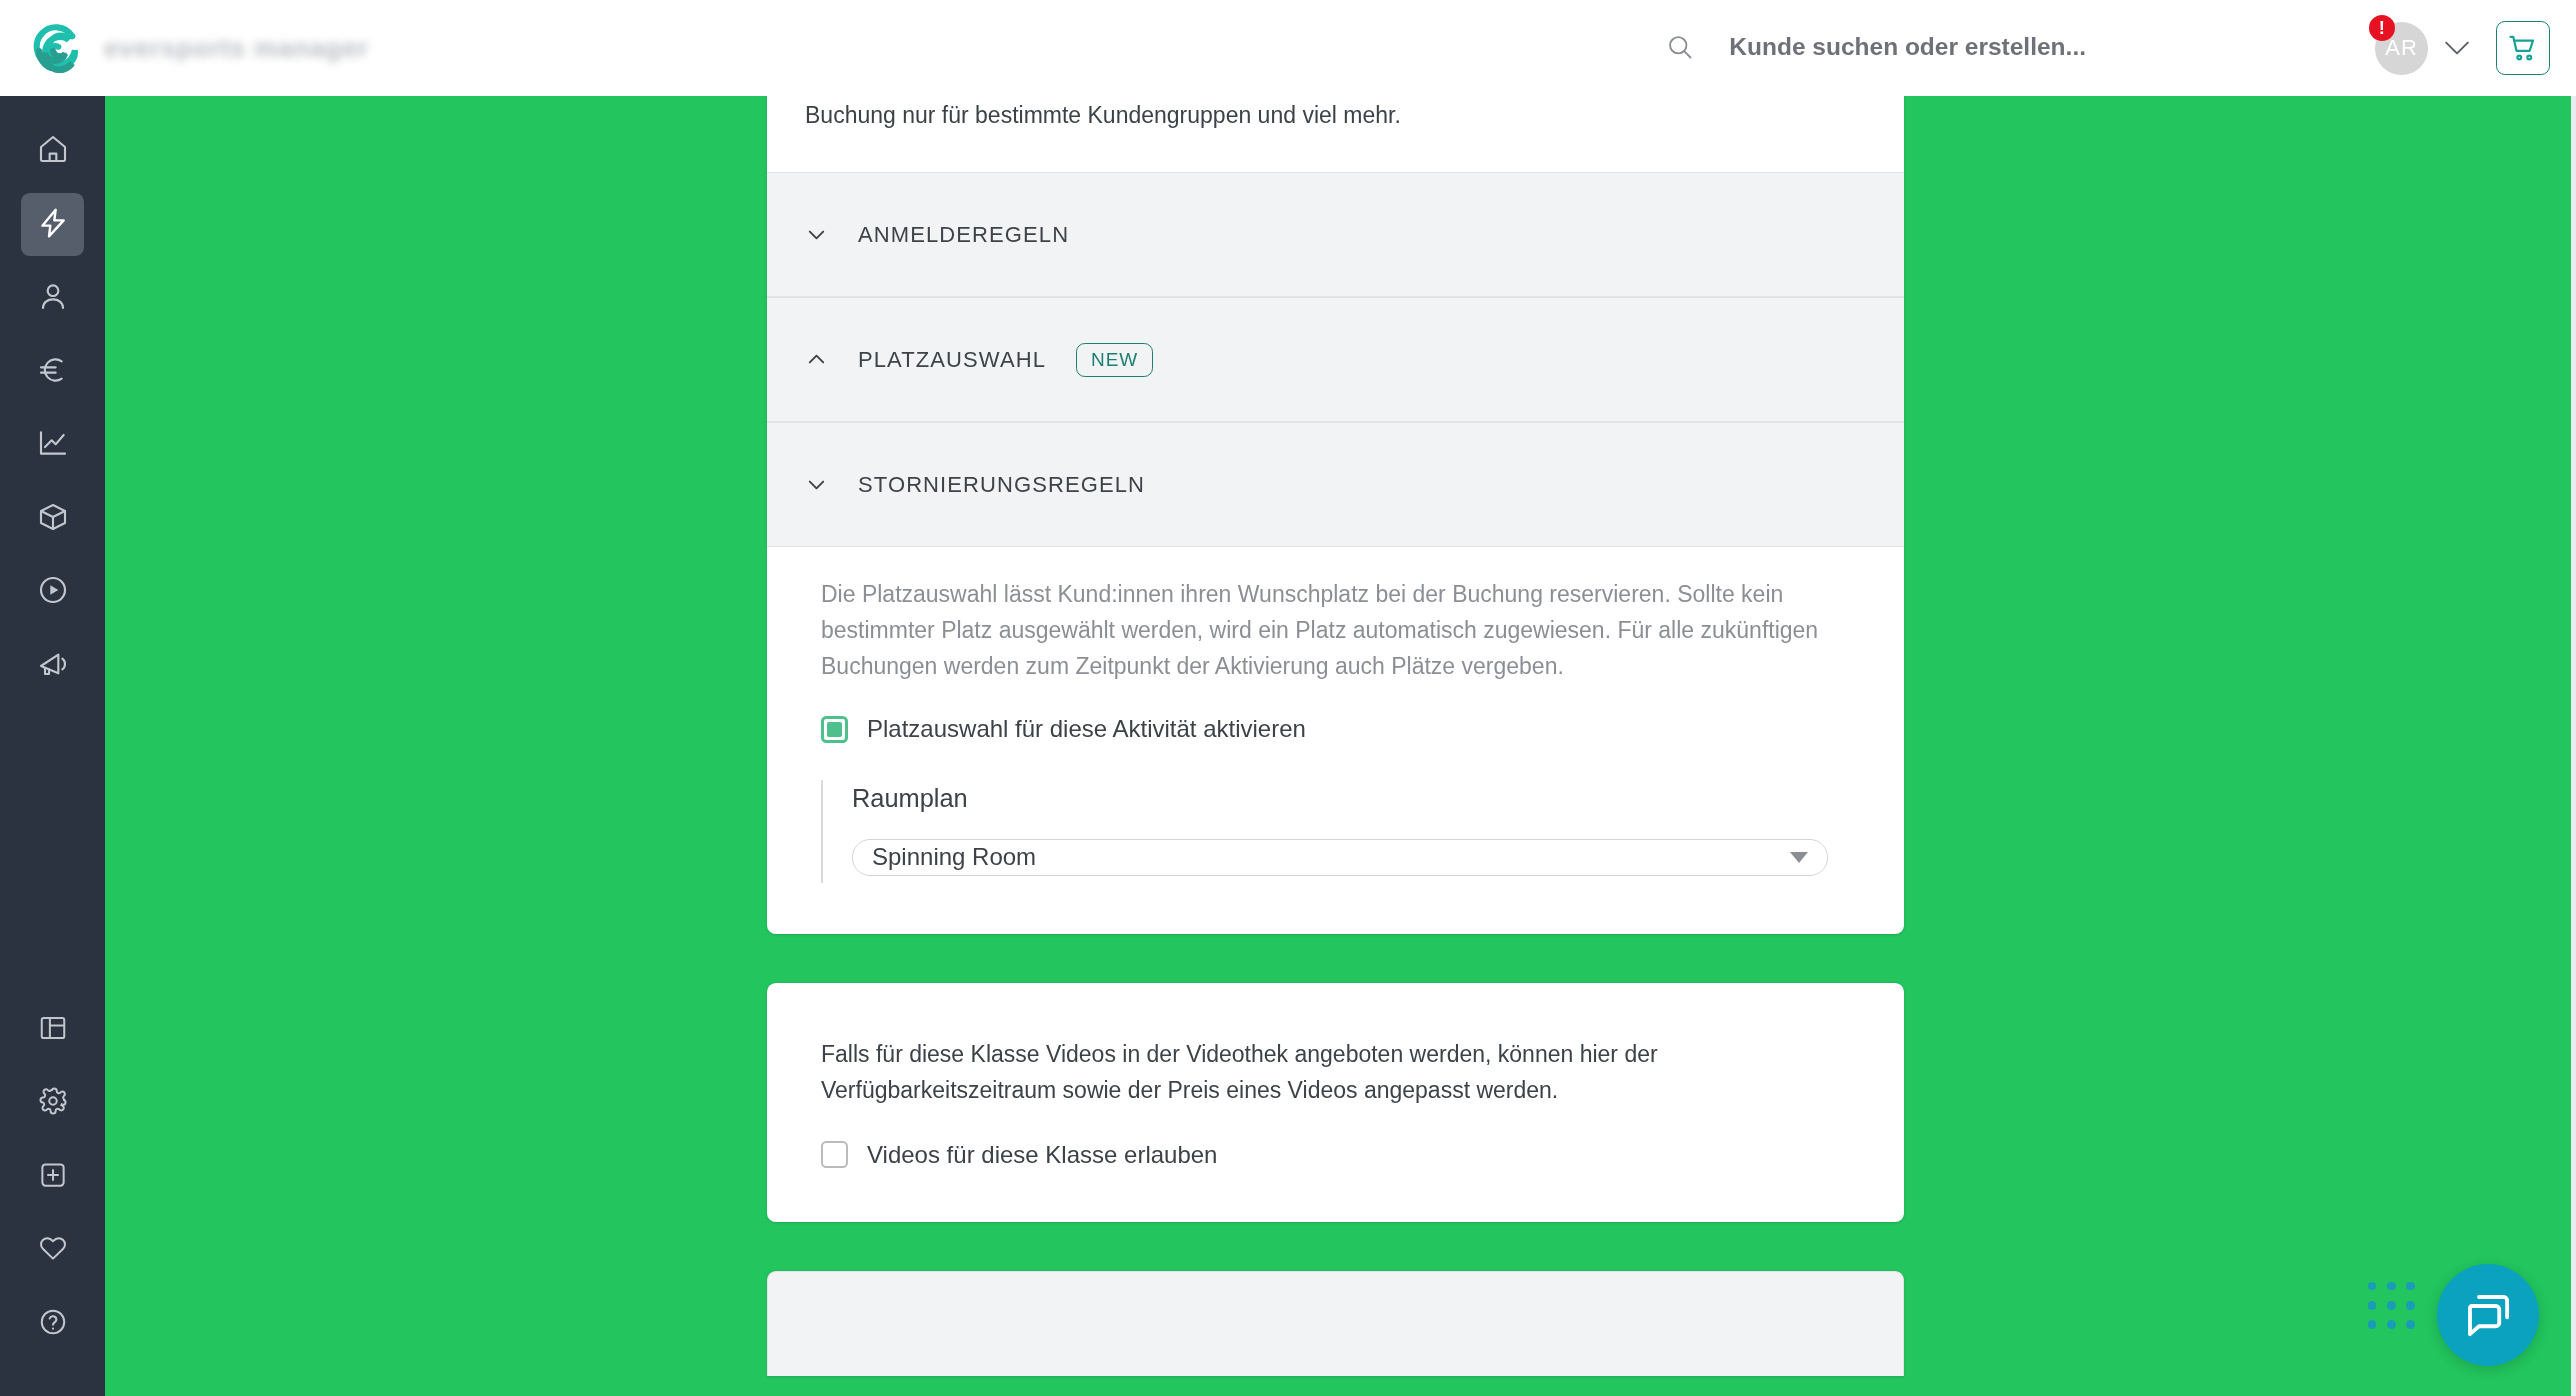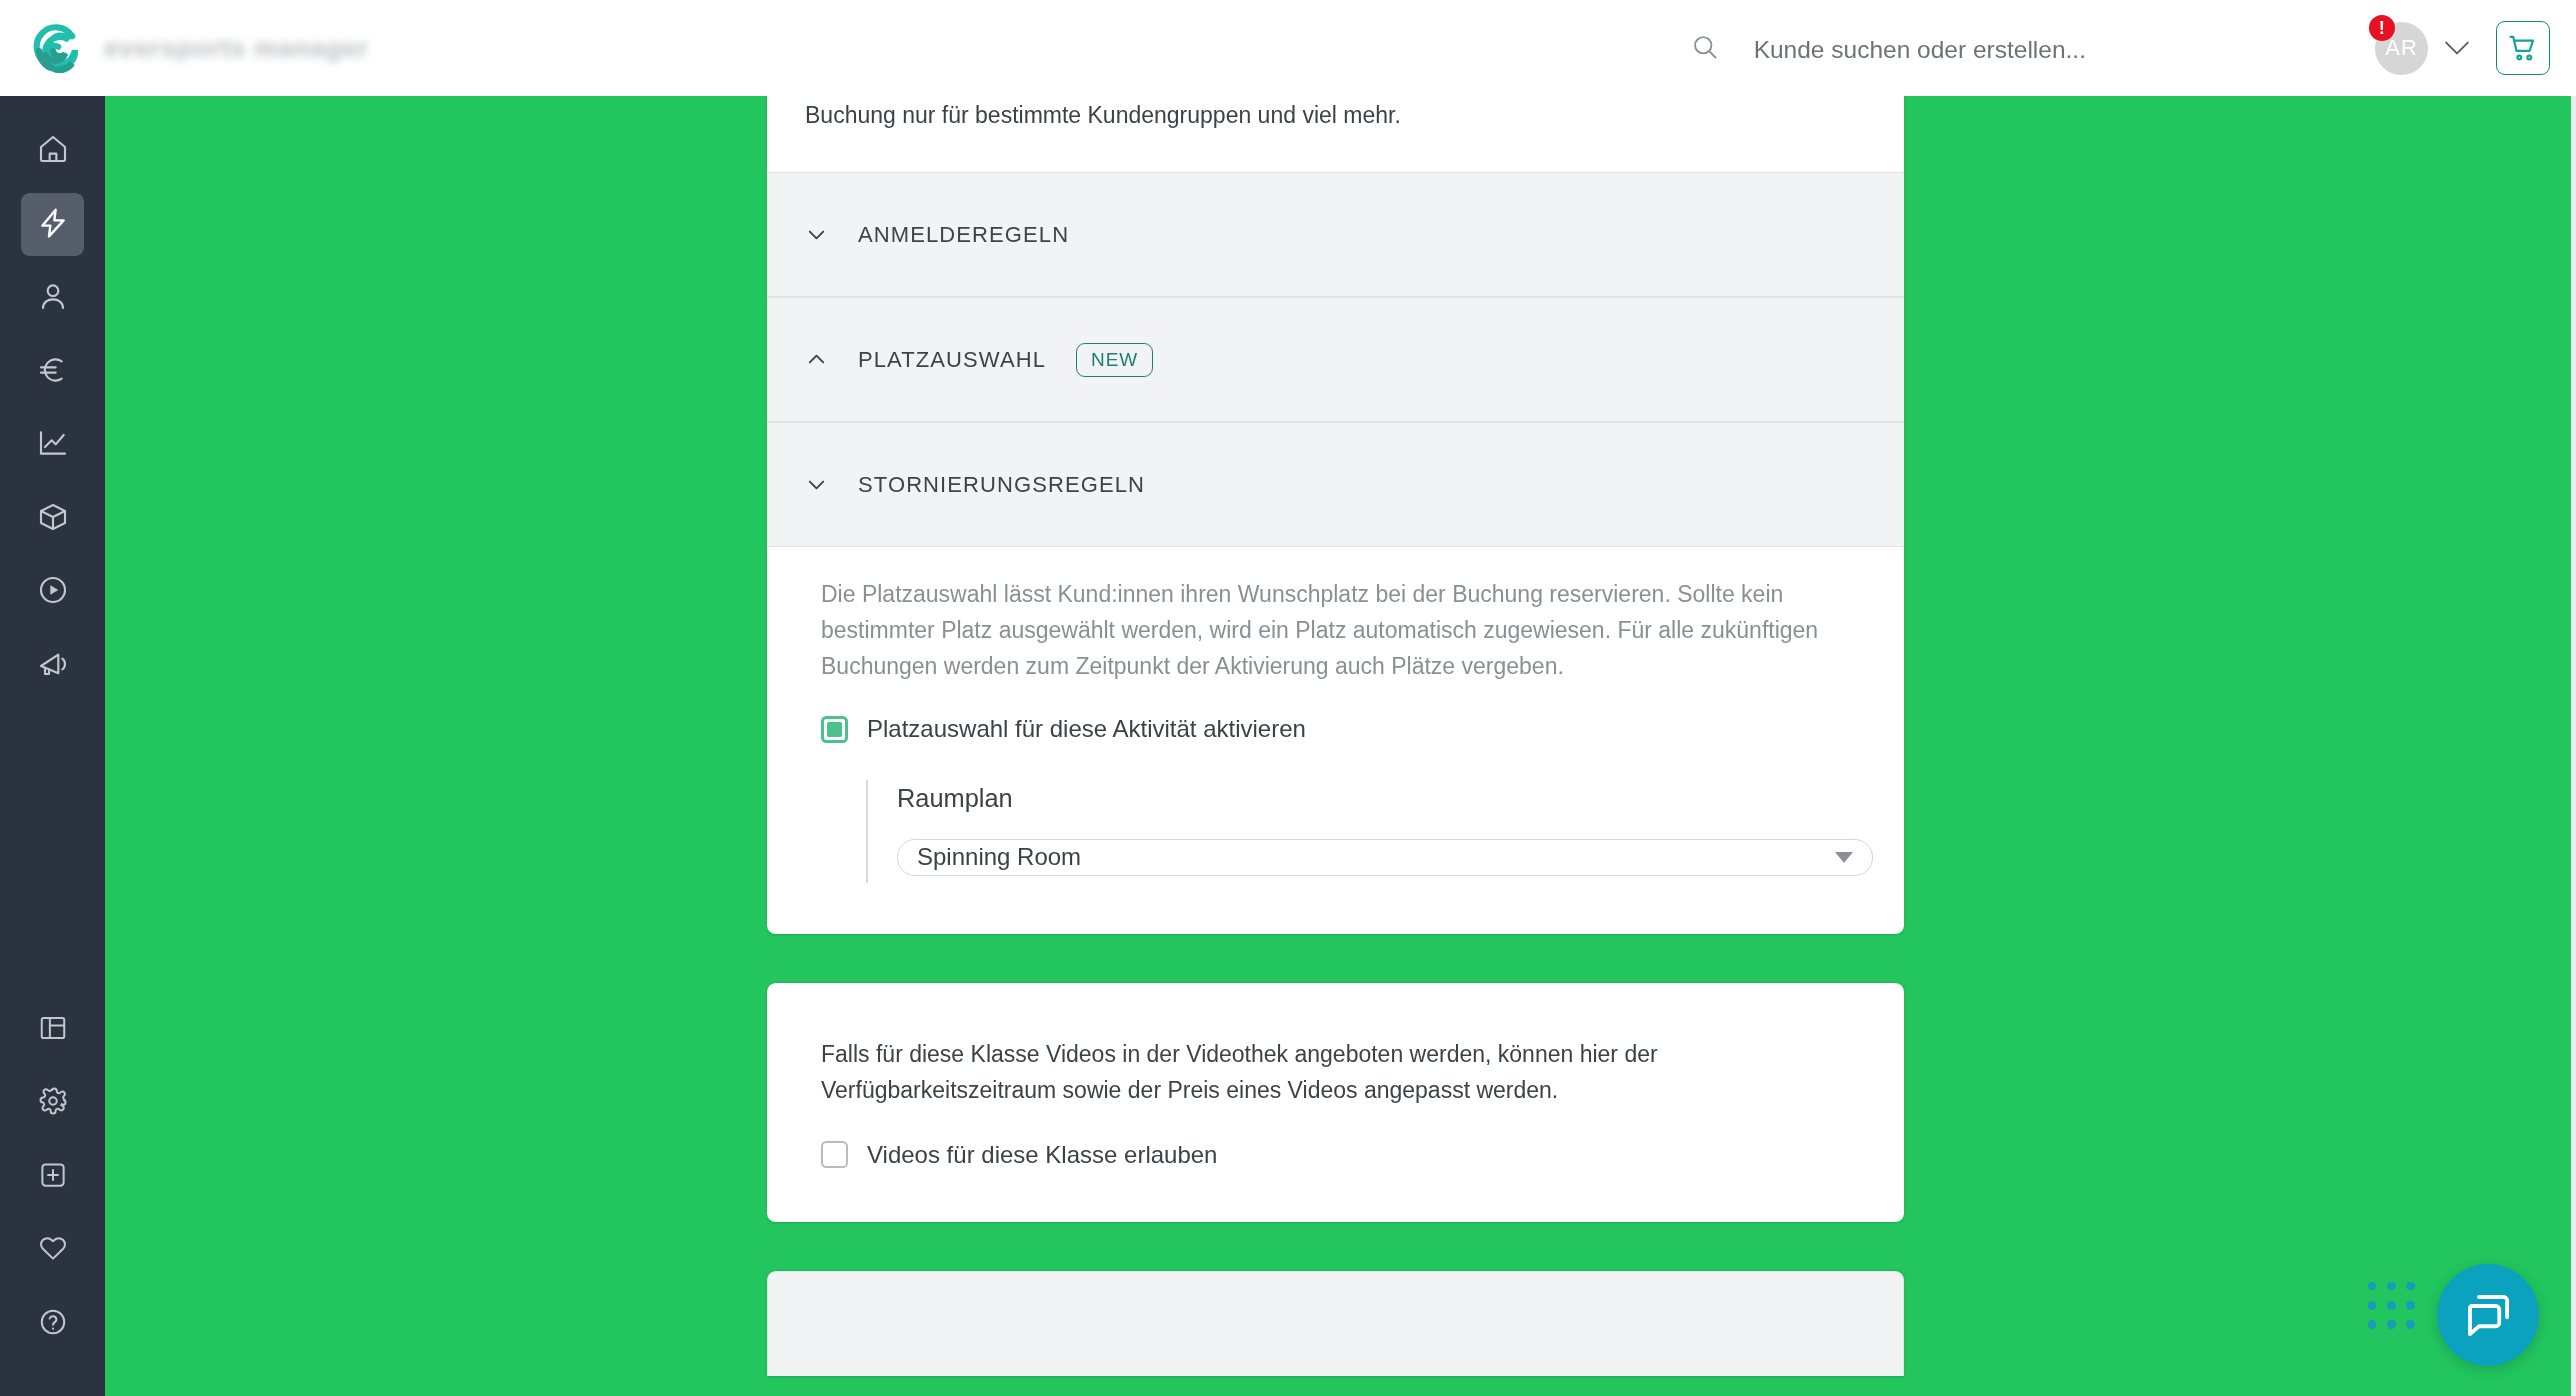--- a/index.html
+++ b/index.html
@@ -21,21 +21,21 @@
   .brand { display: flex; align-items: center; padding-left: 32px; gap: 23px; }
   .logo-mark { width: 49px; height: 49px; position: relative; flex: 0 0 auto; }
   .brand-name {
     font-size: 26px; font-weight: 700; color: #b9bcc2;
     filter: blur(4.4px); letter-spacing: 0.9px; white-space: nowrap;
   }
   .topbar-right {
     margin-left: auto; display: flex; align-items: center;
     gap: 0px; padding-right: 26px; height: 100%;
   }
-  .searchbox { display: flex; align-items: flex-end; gap: 35px; margin-right: 289px; }
+  .searchbox { display: flex; align-items: flex-start; gap: 35px; margin-right: 289px; font-weight: bold; }
   .search-input-txt { font-size: 24.5px; color: #6e7278; white-space: nowrap; }
   .avatar-wrap { position: relative; margin-right: 16px; }
   .avatar {
     width: 53px; height: 53px; border-radius: 50%;
     background: #d6d6d6; color: #ffffff;
     display: flex; align-items: center; justify-content: center;
     font-size: 22px; letter-spacing: 0.9px;
   }
   .alert-badge {
     position: absolute; top: -6.1px; left: -6.1px;
@@ -125,21 +125,20 @@
   .cbx.on { border: 3.5px solid #4ec08d; background: #fff; }
   .cbx.on::after {
     content: ""; position: absolute; inset: 2.6px;
     background: #4ec08d; border-radius: 1.8px;
   }
   .cbx.off { border: 2.6px solid #b9bbbd; background: #fff; }
   .check-label { font-size: 24px; color: #3b4248; }
 
   .subsection {
     border-left: 2.6px solid #d8dadd;
-    margin-left: 45px;
     padding-left: 29px;
   }
   .sub-title { font-size: 25.4px; color: #3b4248; font-weight: 400; }
   .sub-desc { font-size: 22px; line-height: 1.55; color: #8b8f95; padding-top: 14px; }
 
   .select {
     margin-top: 26px;
     height: 37px; width: 976px;
     border: 0.9px solid #d3d5d8; border-radius: 18px;
     background: #fff;

